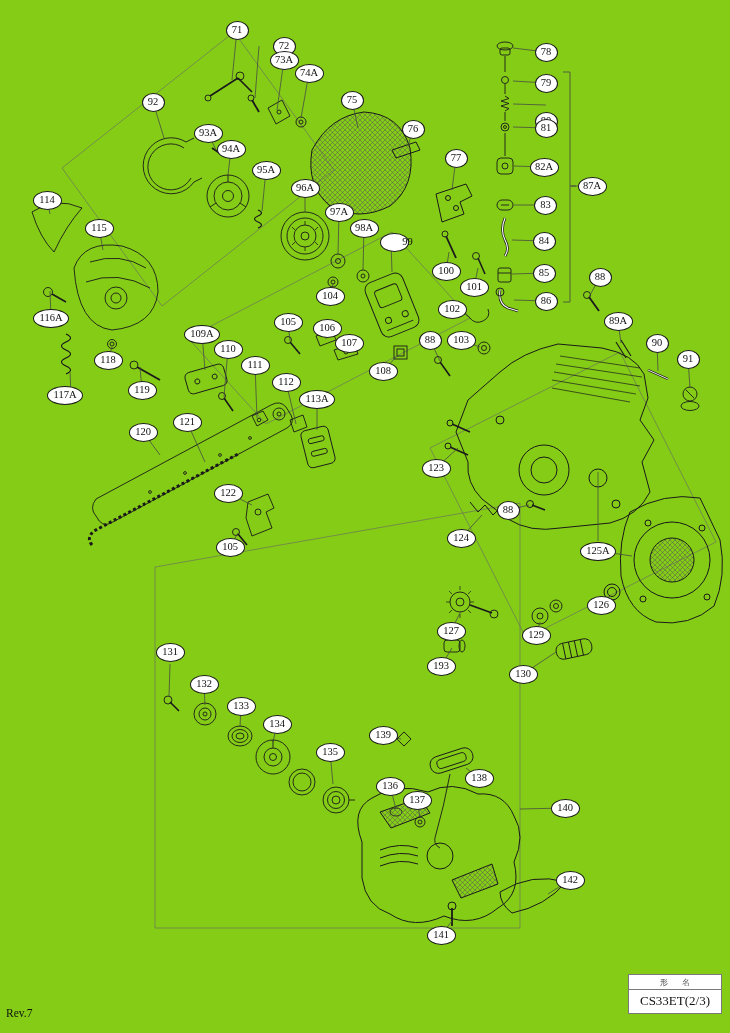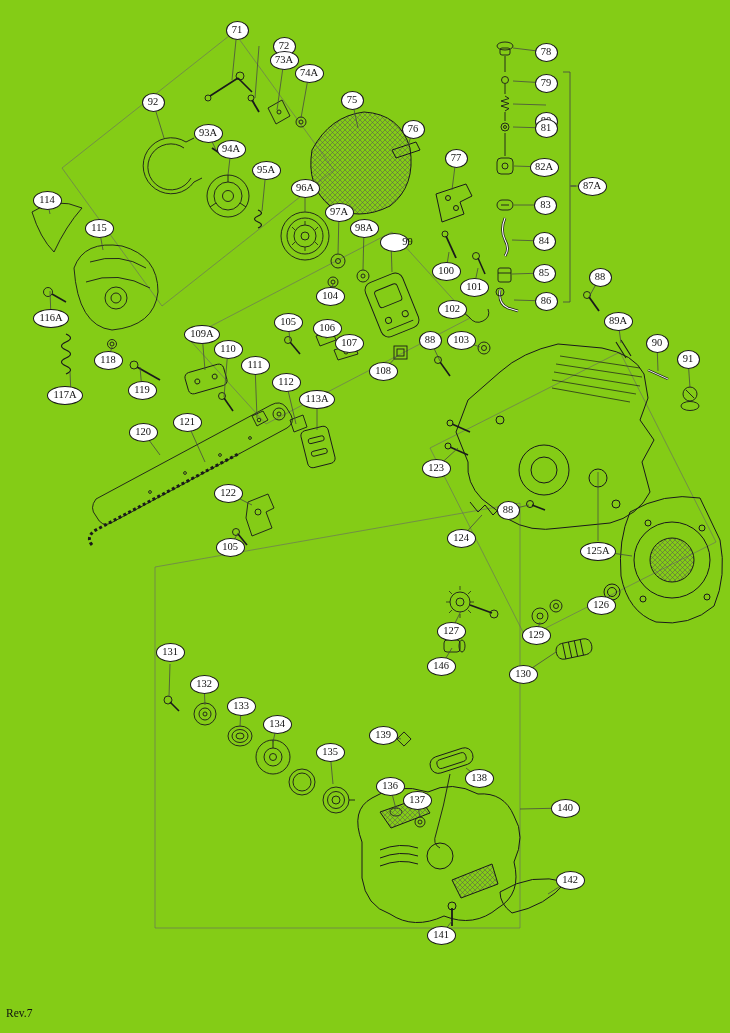--- a/index.html
+++ b/index.html
@@ -439,33 +439,37 @@
       <div class="callout" style="width: 29px; left: 128.5px; top: 422.5px;">120</div>
       <div class="callout" style="width: 29px; left: 172.5px; top: 412.5px;">121</div>
       <div class="callout" style="width: 29px; left: 213.5px; top: 483.5px;">122</div>
       <div class="callout" style="width: 29px; left: 215.5px; top: 537.5px;">105</div>
       <div class="callout" style="width: 29px; left: 421.5px; top: 458.5px;">123</div>
       <div class="callout" style="width: 29px; left: 446.5px; top: 528.5px;">124</div>
       <div class="callout" style="width: 23px; left: 496.5px; top: 500.5px;">88</div>
       <div class="callout" style="width: 36px; left: 580px; top: 541.5px; text-align: right;">125A</div>
       <div class="callout" style="width: 29px; left: 586.5px; top: 595.5px;">126</div>
       <div class="callout" style="width: 29px; left: 436.5px; top: 621.5px;">127</div>
-      <div class="callout" style="width: 29px; left: 426.5px; top: 656.5px;">146</div>
+      <div class="callout" style="width: 29px; left: 426.5px; top: 656.5px;">193</div>
       <div class="callout" style="width: 29px; left: 521.5px; top: 625.5px;">129</div>
       <div class="callout" style="width: 29px; left: 508.5px; top: 664.5px;">130</div>
       <div class="callout" style="width: 29px; left: 155.5px; top: 643px;">131</div>
       <div class="callout" style="width: 29px; left: 189.5px; top: 674.5px;">132</div>
       <div class="callout" style="width: 29px; left: 226.5px; top: 696.5px;">133</div>
       <div class="callout" style="width: 29px; left: 262.5px; top: 714.5px;">134</div>
       <div class="callout" style="width: 29px; left: 315.5px; top: 742.5px;">135</div>
       <div class="callout" style="width: 29px; left: 368.5px; top: 725.5px;">139</div>
       <div class="callout" style="width: 29px; left: 375.5px; top: 776.5px;">136</div>
       <div class="callout" style="width: 29px; left: 402.5px; top: 790.5px;">137</div>
       <div class="callout" style="width: 29px; left: 464.5px; top: 768.5px;">138</div>
       <div class="callout" style="width: 29px; left: 550.5px; top: 798.5px;">140</div>
       <div class="callout" style="width: 29px; left: 426.5px; top: 925.5px;">141</div>
       <div class="callout" style="width: 29px; left: 555.5px; top: 870.5px;">142</div>
     </div>
 
   <div class="rev">Rev.7</div>
 
+  <div class="titleblock">
+    <div class="tb-label">形 名</div>
+    <div class="tb-model">CS33ET(2/3)</div>
+  </div>
 
 </div>
 
 </body></html>

